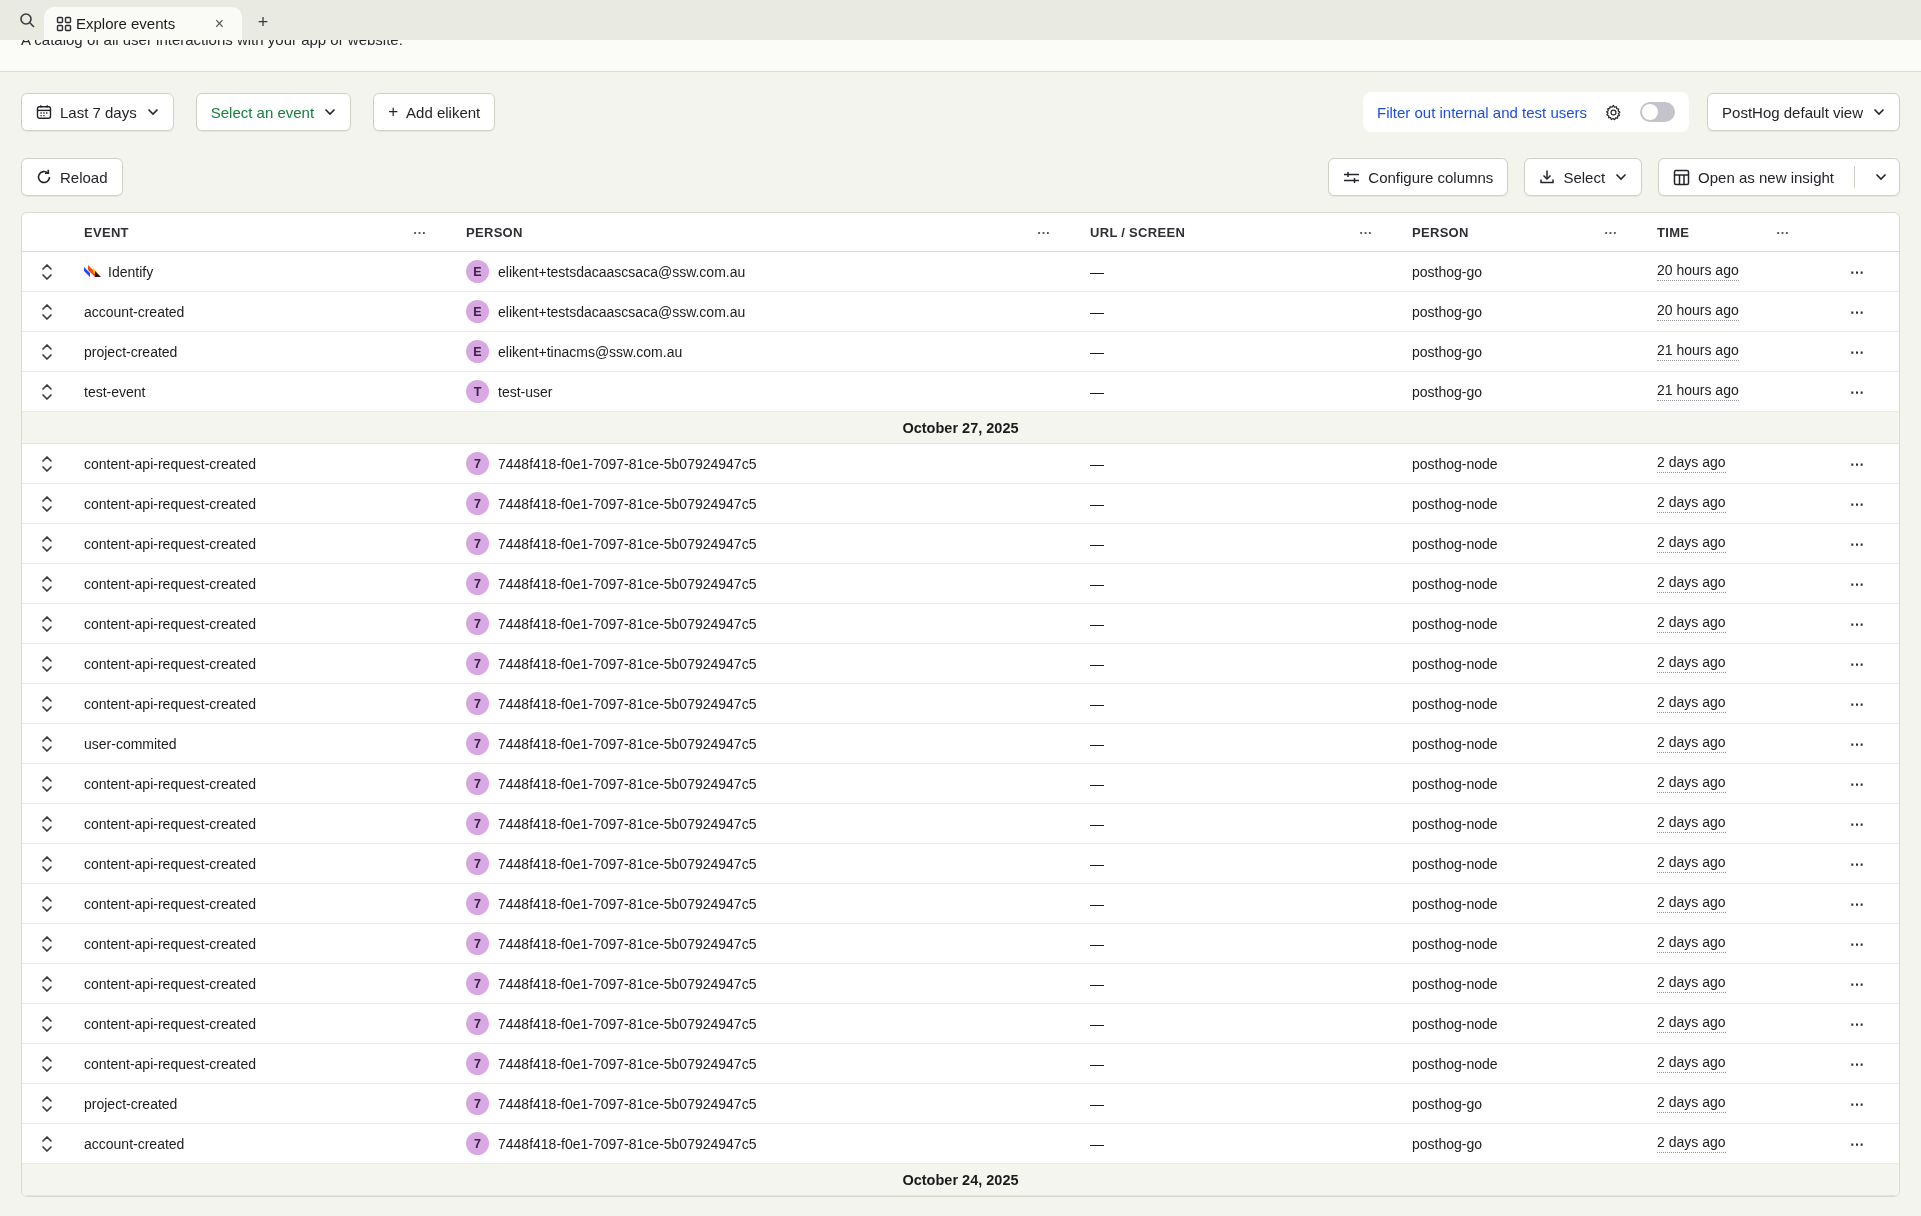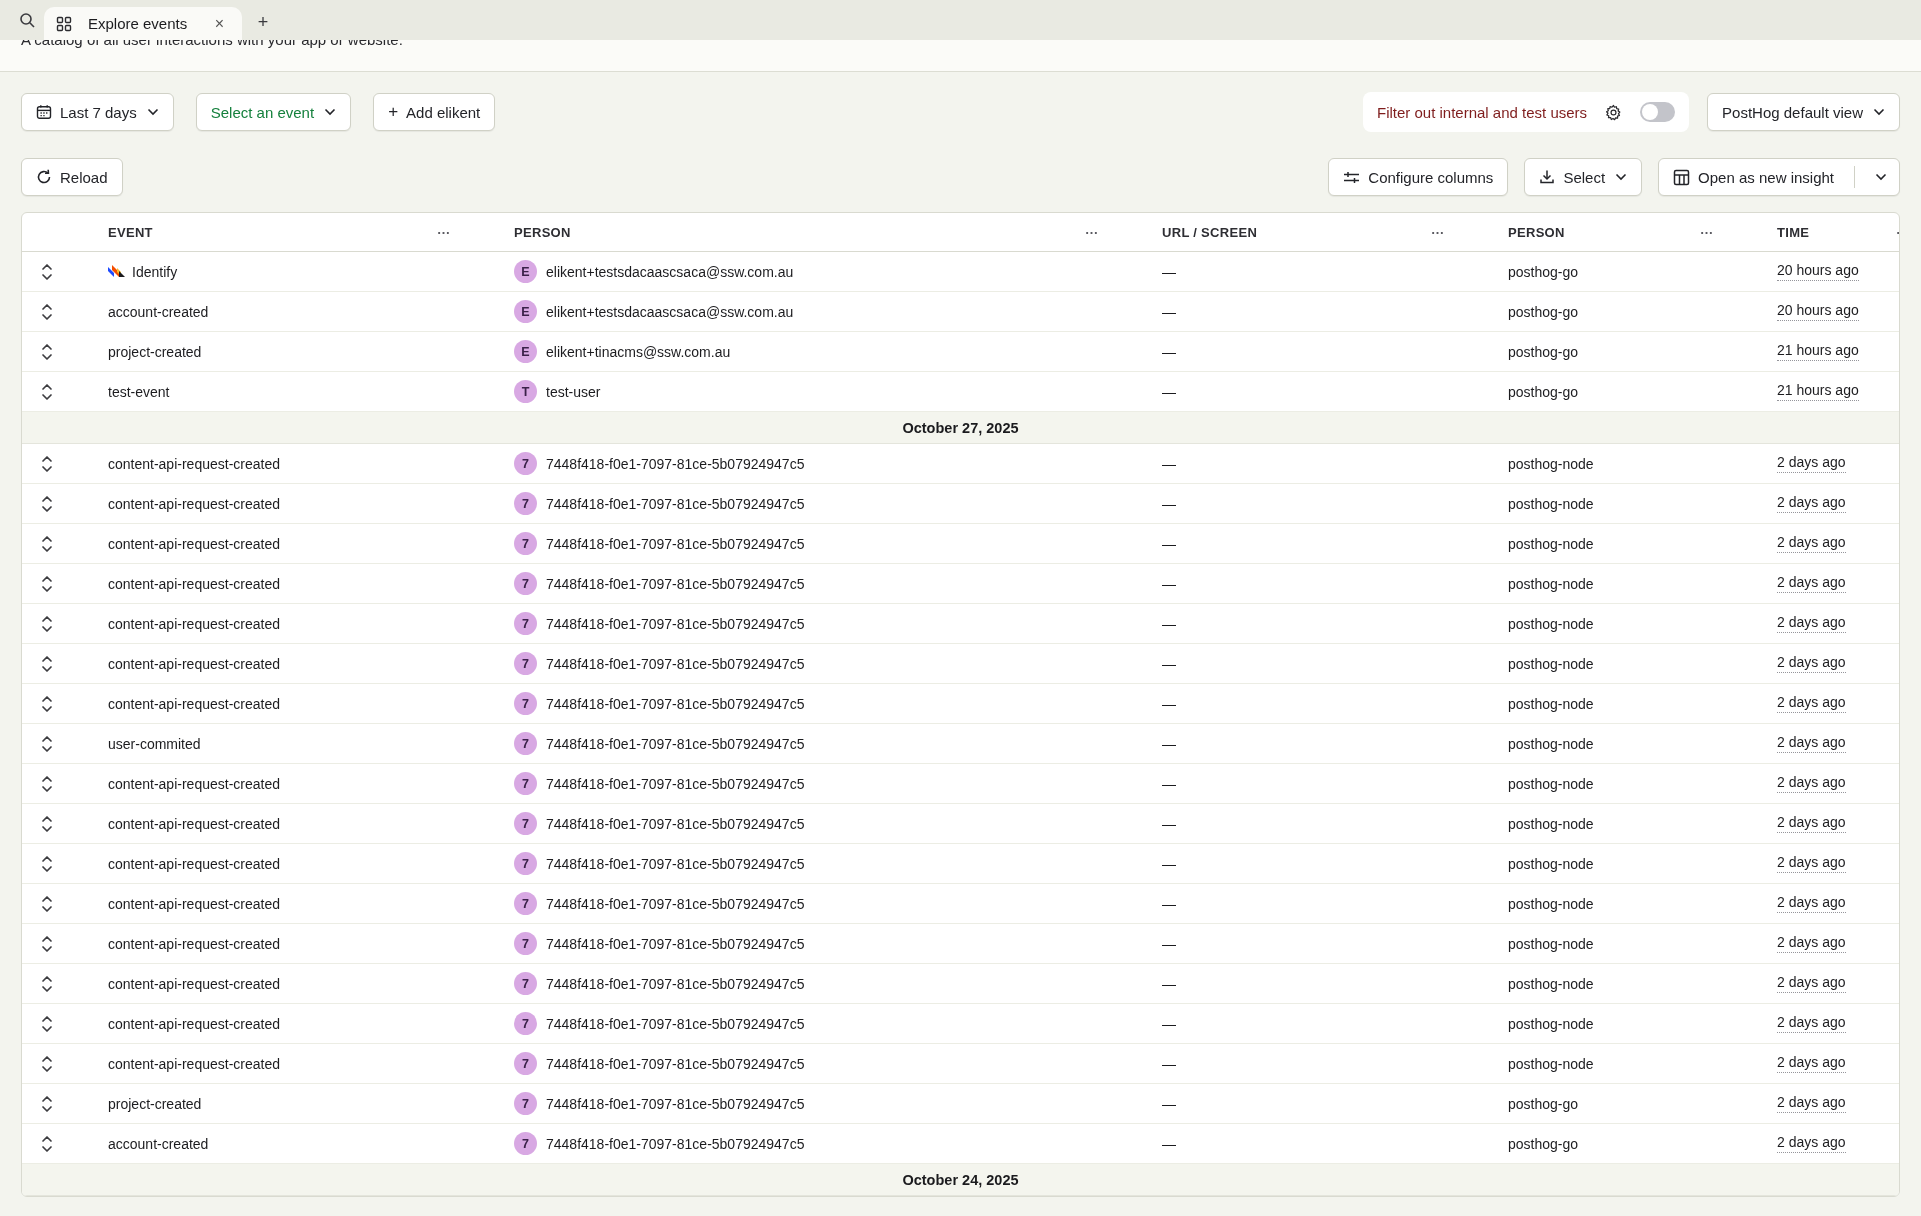--- a/index.html
+++ b/index.html
@@ -16,21 +16,21 @@
   .tabbar {
     height:40px; background:#e9eae2; display:flex; align-items:flex-end;
     padding-left:10px; position:relative;
   }
   .tabbar-search {
     width:34px; height:32px; display:flex; align-items:center; justify-content:center;
     margin-bottom:4px; cursor:pointer;
   }
   .tab {
     height:33px; background:#fafaf7; border-radius:10px 10px 0 0;
-    display:flex; align-items:center; gap:16px; padding:0 14px 0 12px;
+    display:flex; align-items:center; gap:4px; padding:0 14px 0 12px;
     min-width:198px; cursor:default;
   }
   .tab-title { font-size:15px; color:#1c1c1f; flex:1; }
   .tab-close { color:#555; font-size:16px; line-height:1; padding:2px 4px; cursor:pointer; }
   .tab-new {
     width:30px; height:30px; display:flex; align-items:center; justify-content:center;
     font-size:18px; color:#3a3a3e; margin:0 0 3px 6px; cursor:pointer;
   }
 
   
@@ -55,21 +55,21 @@
 
   
   .filter-row {
     display:flex; align-items:center; margin:20px 21px 0 21px;
   }
   .filter-left { display:flex; align-items:center; gap:22px; flex:1; }
   .filter-right { display:flex; align-items:center; gap:18px; }
   .internal-pill {
     display:flex; align-items:center; gap:18px;
     background:#fff; border-radius:8px; height:40px; padding:0 14px;
-    font-size:15px; color:#7f1d1d;
+    font-size:15px; color:#1d4ed8;
   }
   .toggle {
     width:35px; height:20px; border-radius:10px; background:#c3c4ca;
     position:relative; cursor:pointer; flex:none;
   }
   .toggle .knob {
     position:absolute; left:2px; top:2px; width:16px; height:16px;
     border-radius:50%; background:#fff;
   }
 
@@ -86,21 +86,20 @@
   
   .table-card {
     margin:16px 21px 0 21px;
     background:#fff; border:1px solid #d9dad0; border-radius:6px;
     overflow:hidden;
   }
   .tgrid {
     display:grid;
     grid-template-columns:50px 382px 624px 322px 245px 172px 1fr;
     align-items:center;
-    gap:24px;
   }
   .thead { height:39px; border-bottom:1px solid #d9dad0; }
   .th {
     display:flex; align-items:center; justify-content:space-between;
     font-size:13px; font-weight:bold; letter-spacing:.3px; color:#2e2e33;
     padding-left:12px; height:100%;
   }
   .th .col-more { color:#5a5a60; font-weight:bold; margin-right:26px; letter-spacing:2px; cursor:pointer; }
   .trow { height:40px; border-bottom:1px solid #ecede4; background:#fff; }
   .trow:last-child { border-bottom:none; }

